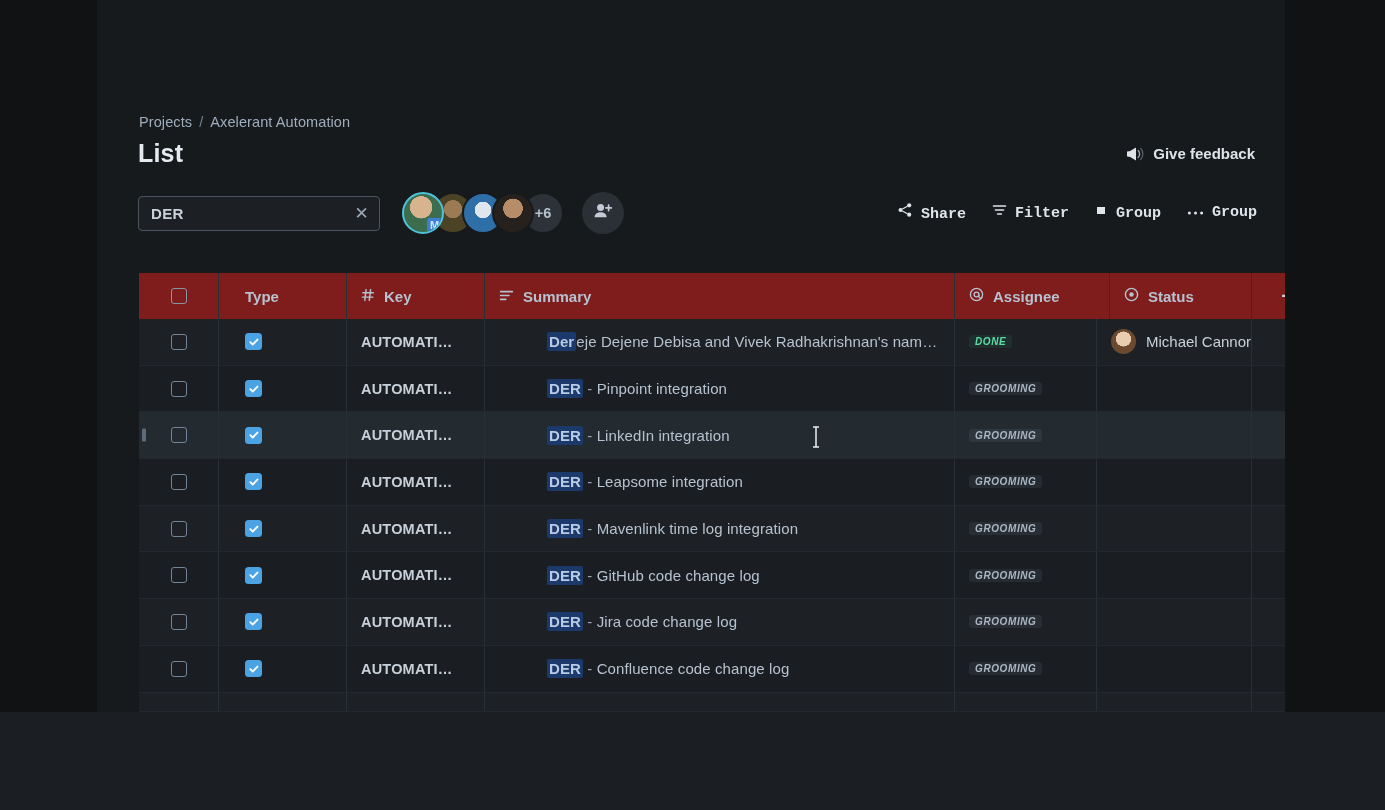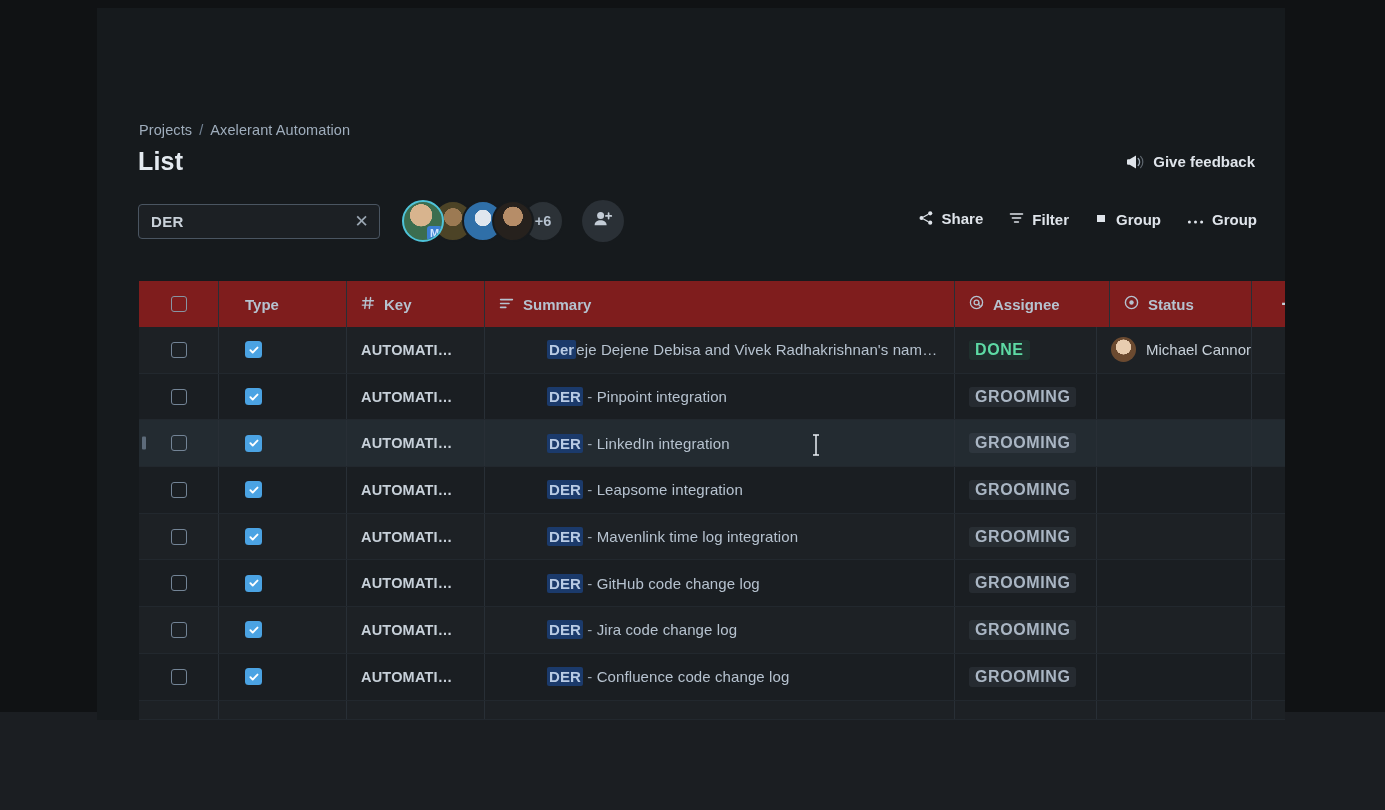--- a/index.html
+++ b/index.html
@@ -11,21 +11,21 @@
   }
   .stage { position: relative; width: 1385px; height: 810px; background: #101214; }
 
   
   .backdrop {
     position: absolute; left: 0; top: 712px; width: 1385px; height: 98px;
     background: #1b1e22;
   }
 
   .panel {
-    position: absolute; left: 97px; top: 8px; width: 1188px; height: 712px;
+    position: absolute; left: 97px; top: 0px; width: 1188px; height: 712px;
     background: #161a1d;
     overflow: hidden;
   }
 
   
   .breadcrumb {
     position: absolute; left: 42px; top: 114px;
     font-size: 14.5px; color: #9fadbc; letter-spacing: .1px;
     display: flex; align-items: center; gap: 7px; white-space: nowrap;
   }
@@ -88,22 +88,22 @@
     width: 42px; height: 42px; border-radius: 50%;
     background: #2a3036; display: flex; align-items: center; justify-content: center;
     cursor: pointer;
   }
 
   .tools {
     position: absolute; right: 28px; top: 202px;
     display: flex; align-items: center; gap: 26px;
   }
   .tool {
-    display: flex; align-items: flex-start; gap: 8px;
-    color: #dfe4ea; font-size: 15px; font-weight: bold; cursor: pointer;
+    display: flex; align-items: flex-end; gap: 8px;
+    color: #dfe4ea; font-size: 15px; font-weight: bold; cursor: pointer; font-family: Liberation Mono, monospace;
   }
 
   
   .table-wrap {
     position: absolute; left: 42px; top: 273px;
     width: 1186px;
   }
   .trow { display: flex; align-items: stretch; height: 46.7px; }
   .thead { height: 46px; background: #7f1d1d; }
   .thead .tc {
@@ -139,22 +139,22 @@
     display: flex; align-items: center; justify-content: center;
   }
   .key-text {
     color: #c7d0d9; font-size: 14.5px; font-weight: bold; letter-spacing: .2px;
   }
   .sum-text { font-size: 15px; color: #b6c2cf; letter-spacing: .1px; padding-left: 48px; }
   .hl { background: #1b3a6b; color: #b9cbe4; padding: 1px 2px; border-radius: 2px; font-weight: bold; }
   .dash { color: #9aa6b2; }
 
   .status-badge {
-    font-size: 16px; font-weight: bold; letter-spacing: .6px;
-    padding: 1px 6px; border-radius: 3px;
+    font-size: 10px; font-weight: bold; letter-spacing: .6px;
+    padding: 1px 6px; border-radius: 3px; font-style: italic;
   }
   .status-done { color: #5ddba4; background: rgba(45,110,85,.18); }
   .status-grooming { color: #aab6c4; background: rgba(110,125,145,.14); }
 
   .assignee { display: flex; align-items: center; gap: 10px; }
   .assignee-av {
     width: 25px; height: 25px; border-radius: 50%;
     background: #8a6a52; flex: none; overflow: hidden; position: relative;
   }
   .assignee-name { font-size: 15px; color: #c7d0d9; white-space: nowrap; }

